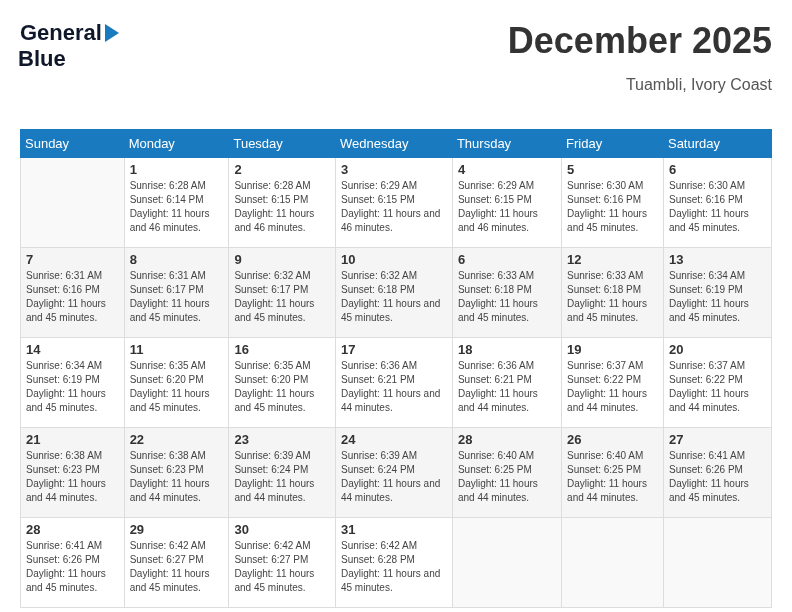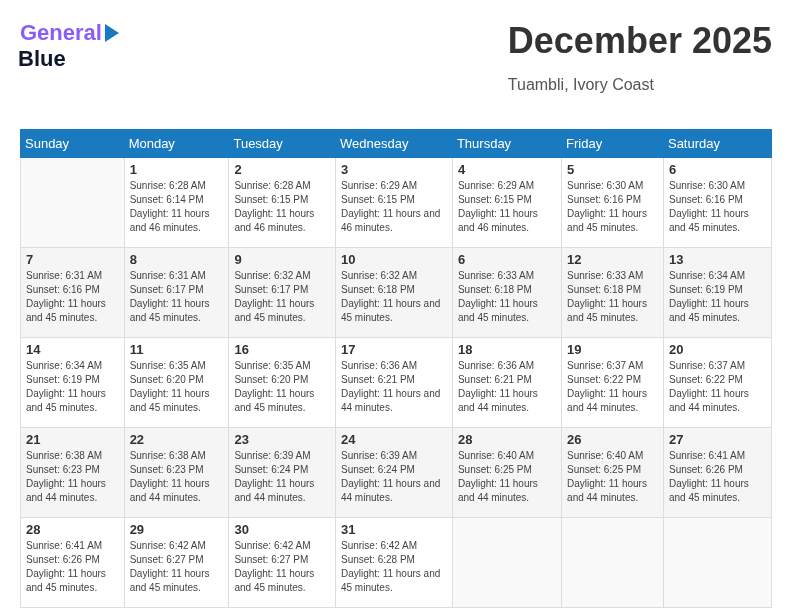--- a/index.html
+++ b/index.html
@@ -21,37 +21,38 @@
       flex-direction: column;
       align-items: flex-start;
     }
     .logo-top {
       display: flex;
       align-items: center;
     }
     .logo-general {
       font-size: 22px;
       font-weight: bold;
-      color: #8b5cf6;
+      color: #0f172a;
     }
     .logo-arrow {
       width: 0;
       height: 0;
       border-left: 14px solid #1a7abf;
       border-top: 9px solid transparent;
       border-bottom: 9px solid transparent;
       margin-left: 3px;
     }
     .logo-blue {
       font-size: 22px;
       font-weight: bold;
       color: #0f172a;
       margin-left: -2px;
     }
     .title-section {
+      text-align: right;
     }
     .month-title {
       font-size: 36px;
       font-weight: bold;
       color: #333;
     }
     .location-title {
       font-size: 16px;
       color: #555;
       margin-top: 14px;

